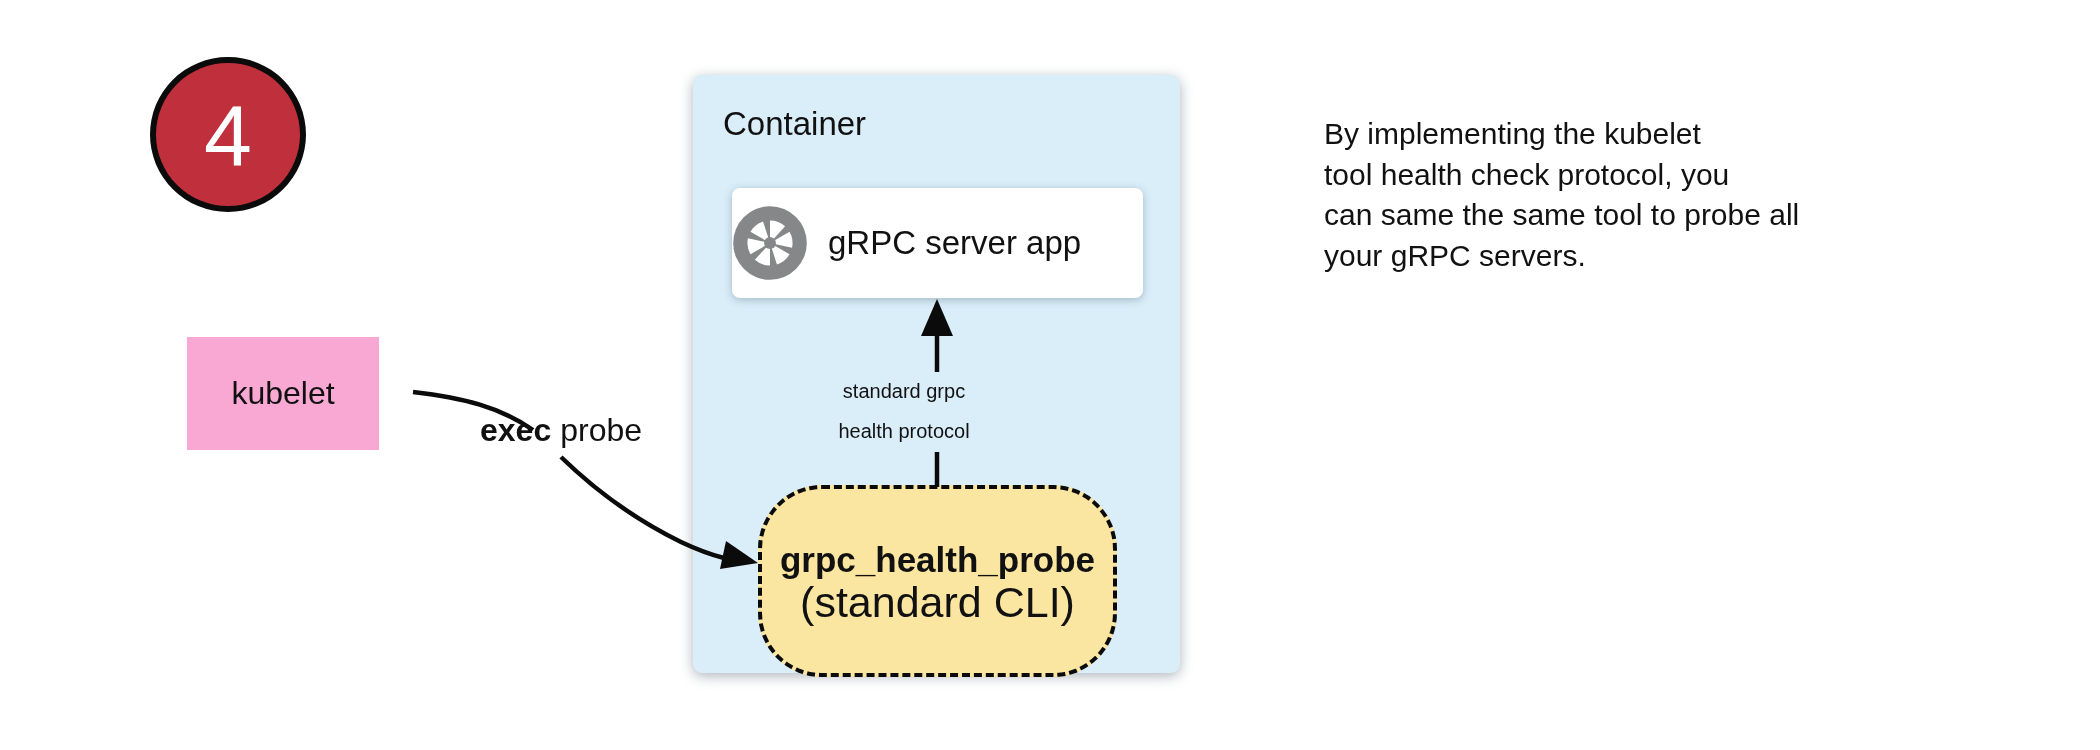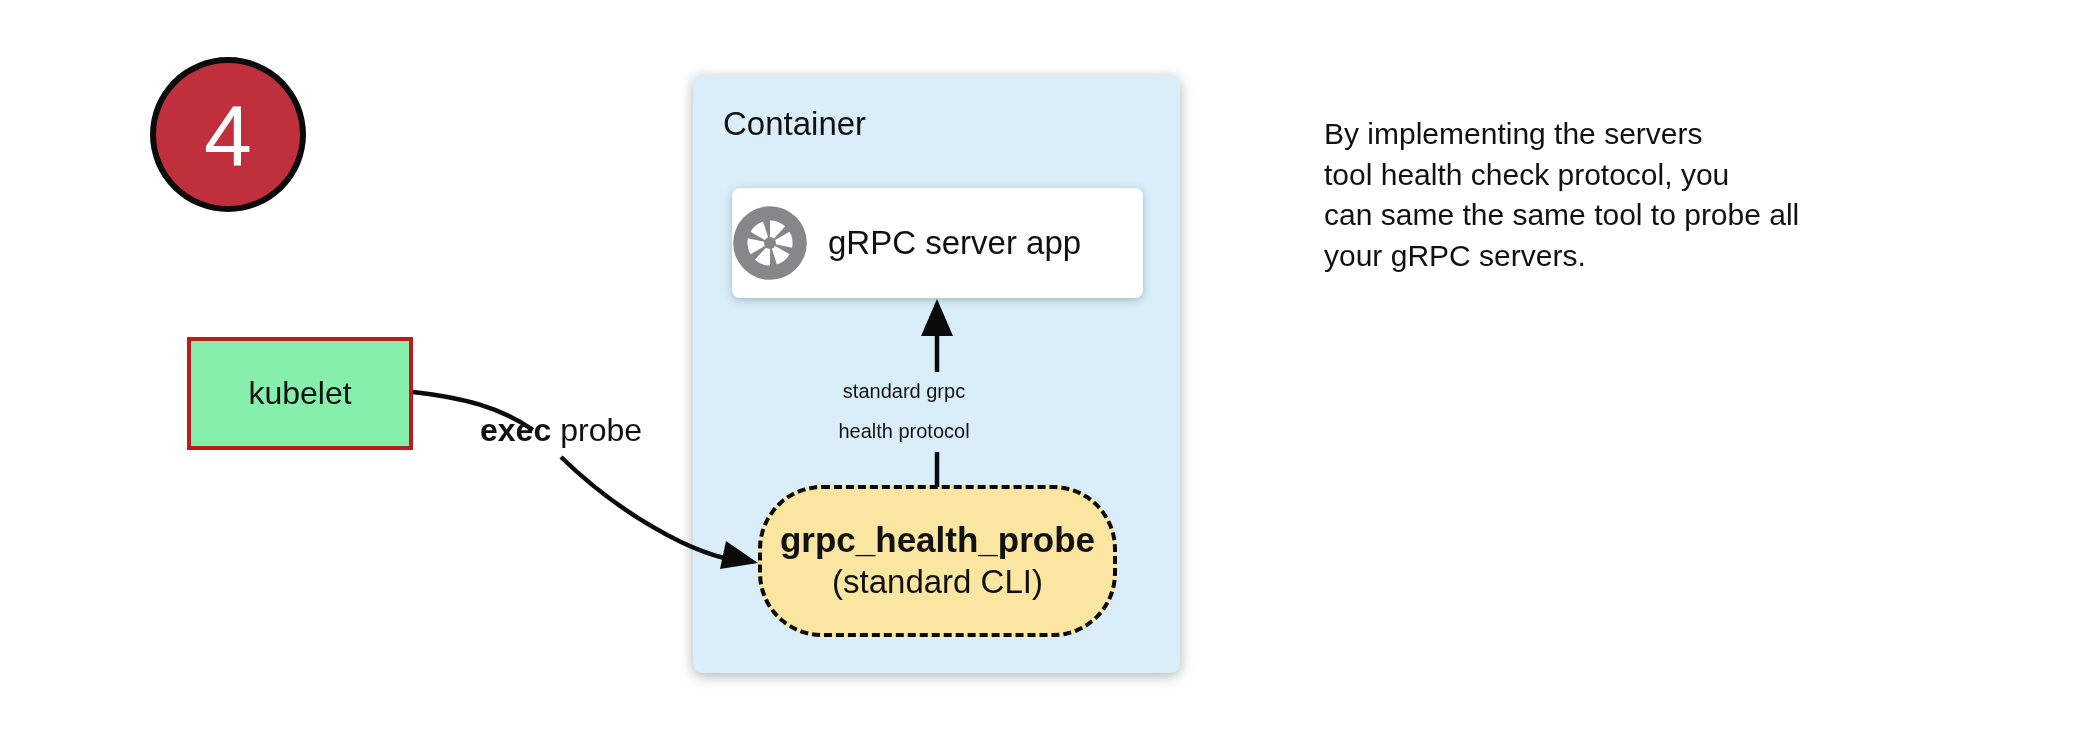--- a/index.html
+++ b/index.html
@@ -12,22 +12,22 @@
   
   .badge{
     left:150px;top:57px;width:156px;height:155px;border-radius:50%;
     background:#C0303C;border:6px solid #0b0b0b;box-sizing:border-box;
     display:flex;align-items:center;justify-content:center;
     color:#ffffff;font-size:86px;line-height:1;z-index:2;
   }
 
   
   .kubelet{
-    left:187px;top:337px;width:226px;height:113px;background:#86efac;
-    border:4px solid #b91c1c;box-sizing:border-box;
+    left:187px;top:337px;width:192px;height:113px;background:#f9a8d4;
+    border:4px solid #f9a8d4;box-sizing:border-box;
     display:flex;align-items:center;justify-content:center;
     font-size:32px;z-index:2;
   }
 
   
   .exec-label{
     left:480px;top:412px;font-size:32px;white-space:nowrap;z-index:6;
   }
   .exec-label .b{font-weight:bold;}
   .exec-label .r{margin-left:9px;}
@@ -50,27 +50,27 @@
   .server-box .label{font-size:33px;margin-left:20px;}
 
   
   .protocol-label{
     left:784px;top:371px;width:240px;text-align:center;
     font-size:20px;line-height:40px;z-index:2;
   }
 
   
   .probe-pill{
-    left:758px;top:485px;width:359px;height:152px;background:#FAE5A1;
+    left:758px;top:485px;width:359px;height:192px;background:#FAE5A1;
     border:4px dashed #0b0b0b;border-radius:64px;box-sizing:border-box;
     display:flex;flex-direction:column;align-items:center;justify-content:center;
     z-index:2;line-height:42px;
   }
   .probe-pill .name{font-weight:bold;font-size:35px;}
-  .probe-pill .subtitle{font-size:33px;}
+  .probe-pill .subtitle{font-size:43px;}
 
   
   .note{
     left:1324px;top:114px;font-size:30px;line-height:40.5px;z-index:2;
   }
   .note span{display:block;}
 
   
   .arrows{left:0;top:0;z-index:5;pointer-events:none;}
 </style>
@@ -114,21 +114,21 @@
     <span>standard grpc</span><br>
     <span>health protocol</span>
   </div>
 
   <div class="abs probe-pill">
     <span class="name">grpc_health_probe</span>
     <span class="subtitle">(standard CLI)</span>
   </div>
 
   <div class="abs note">
-    <span>By implementing the servers</span>
+    <span>By implementing the kubelet</span>
     <span>tool health check protocol, you</span>
     <span>can same the same tool to probe all</span>
     <span>your gRPC servers.</span>
   </div>
 
   <svg class="abs arrows" width="2100" height="750" viewBox="0 0 2100 750">
 
     <g stroke="#0b0b0b" stroke-width="4.5" fill="none">
       <path d="M 413 392 C 464 398 500 407 533 430"></path>
       <path d="M 561 457 C 597 492 634 519 681 542 C 700 551 712 555 724 558"></path>

